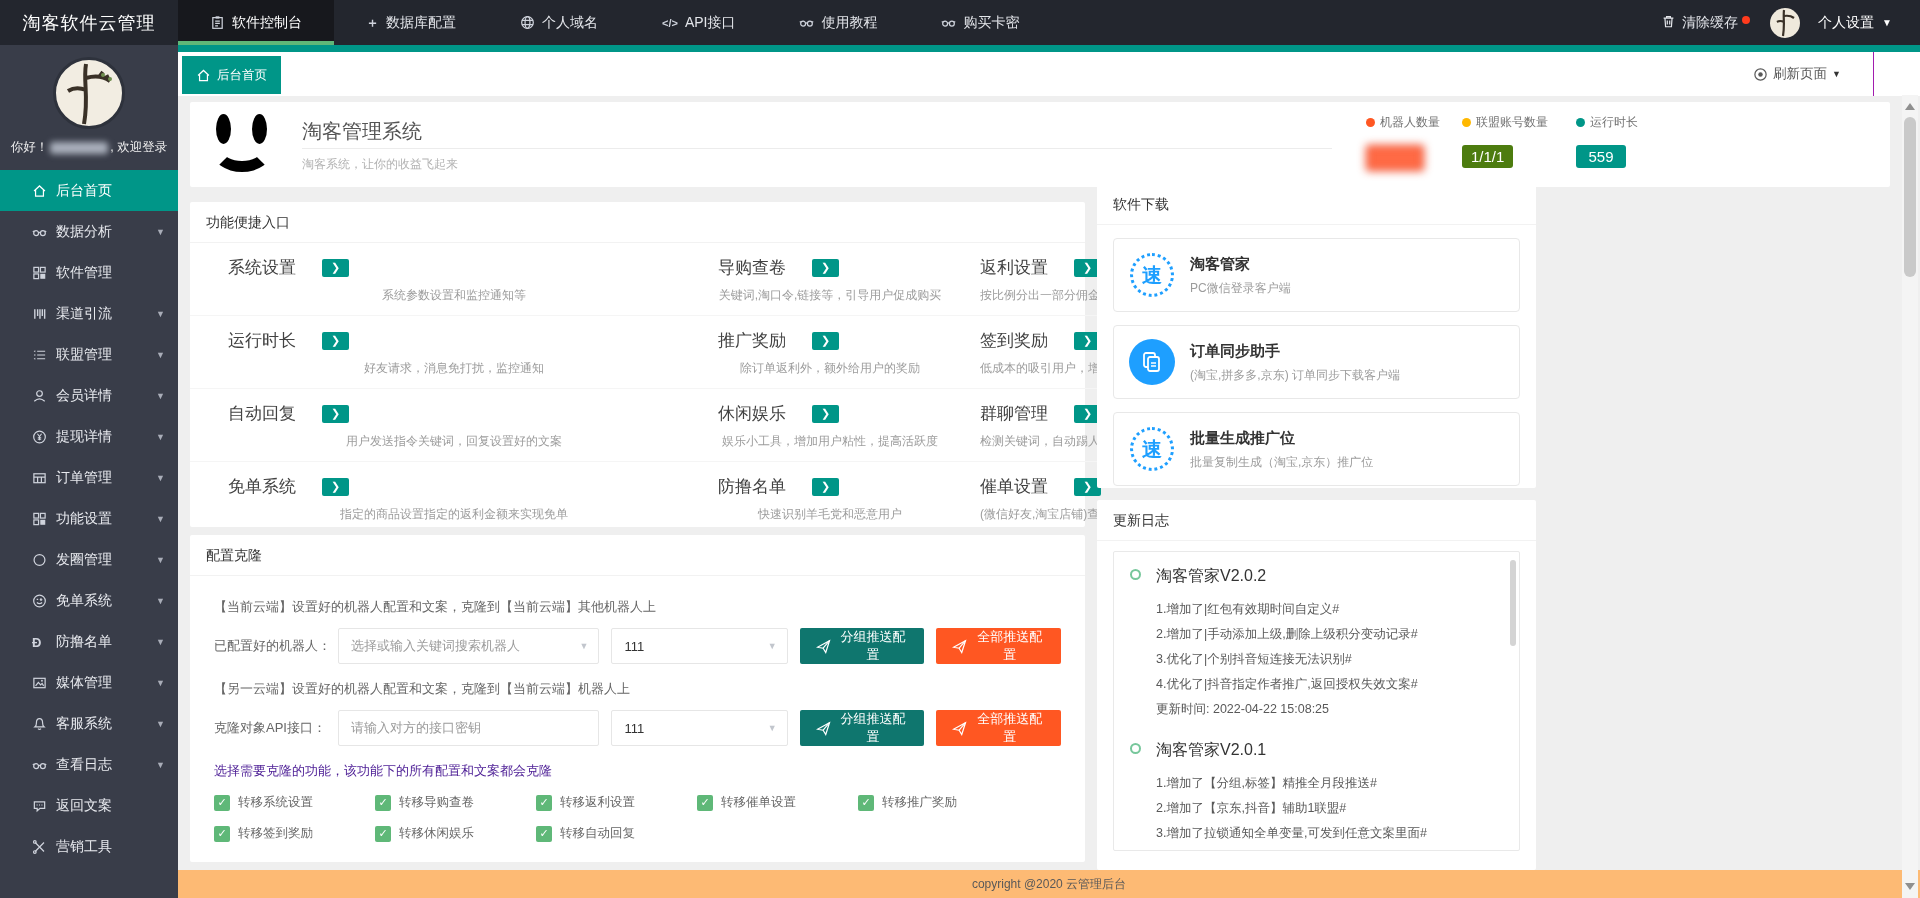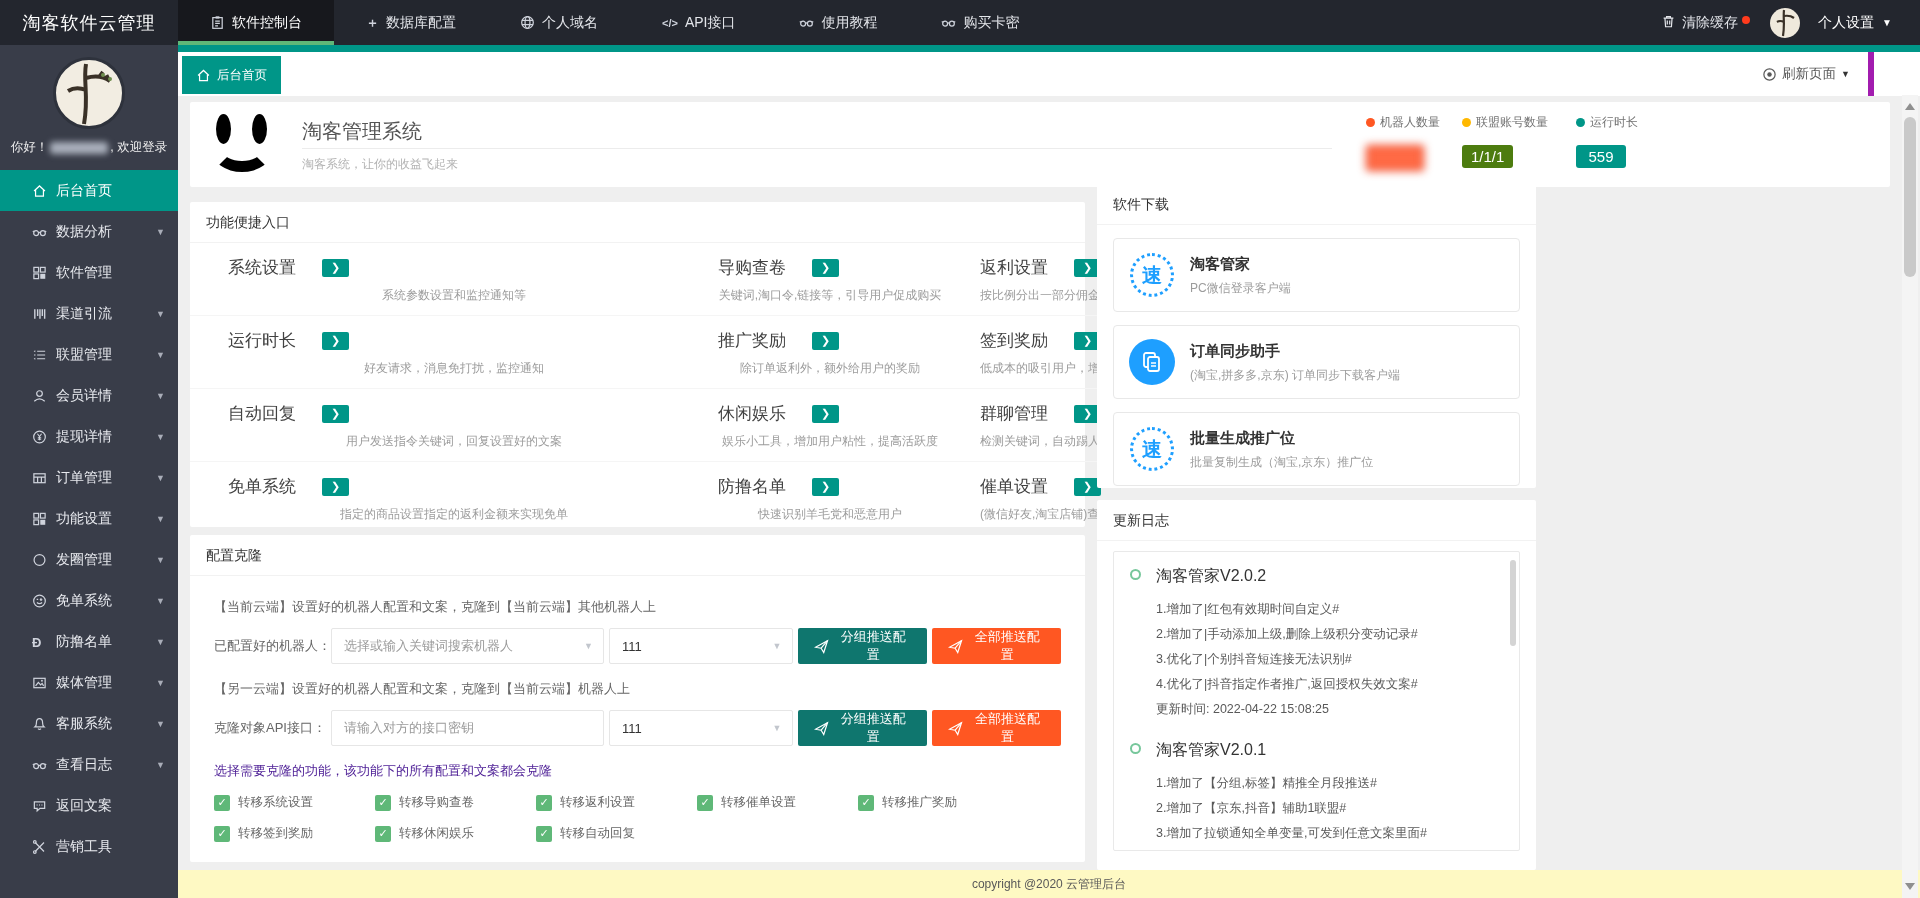--- a/index.html
+++ b/index.html
@@ -43,21 +43,21 @@
   .s-item .caret { position:absolute; right:13px; top:50%; transform:translateY(-50%);
     font-size:9px; color:#a9adb8; }
 
   
   .main { position:absolute; left:178px; top:45px; width:1742px; height:853px; background:#efefef; }
   .tealbar { position:absolute; left:0; top:0; width:100%; height:7px; background:#009688; }
   .crumbrow { position:absolute; left:0; top:7px; width:100%; height:44px; background:#fff; }
   .crumbtab { position:absolute; left:4px; top:4px; height:38px; background:#009688; color:#fff;
     font-size:12.5px; display:flex; align-items:center; gap:6px; padding:0 14px; cursor:pointer; }
   .refresh { position:absolute; right:46px; top:0; height:44px; display:flex; align-items:center; gap:5px;
-    color:#595959; font-size:13.5px; cursor:pointer; border-right:6px solid #a21caf; padding-right:18px; }
+    color:#595959; font-size:13.5px; cursor:pointer; border-right:1px solid #a21caf; padding-right:32px; }
   .refresh .cdn2 { font-size:9px; color:#333; }
 
   .panel { position:absolute; background:#fff; border-radius:2px; }
   .ptitle { font-size:14px; color:#333; padding:12px 16px 10px; border-bottom:1px solid #f2f2f2; }
 
   
   .hero { left:12px; top:57px; width:1700px; height:85px; }
   .smiley { position:absolute; left:18px; top:10px; width:76px; height:64px; }
   .eye { position:absolute; top:2px; width:15px; height:30px; border-radius:50%; background:#000; }
   .eye.l { left:8px; } .eye.r { left:44px; }
@@ -81,21 +81,21 @@
   .fhead { display:flex; align-items:center; gap:26px; }
   .fhead .ft { font-size:17px; color:#424242; white-space:nowrap; }
   .chip { width:27px; height:18px; background:#009688; border-radius:2px; color:#fff;
     display:flex; align-items:center; justify-content:center; font-size:11px; cursor:pointer; }
   .fdesc { margin-top:8px; font-size:12px; color:#9c9c9c; white-space:nowrap; overflow:visible; }
 
   
   .clone { left:12px; top:490px; width:895px; height:327px; }
   .cbody { padding:14px 24px 0; }
   .intro { font-size:13px; color:#666; margin:8px 0 12px; }
-  .formrow { display:flex; align-items:center; gap:5px; margin-bottom:16px;justify-content:center; }
+  .formrow { display:flex; align-items:center; gap:12px; margin-bottom:16px;justify-content:center; }
   .flabel { font-size:13px; color:#666; width:112px; white-space:nowrap; }
   .sel,.inp { height:36px; border:1px solid #e6e6e6; border-radius:2px; background:#fff;
     font-size:13px; display:flex; align-items:center; padding:0 12px; position:relative; }
   .sel .selcaret { position:absolute; right:10px; font-size:9px; color:#c2c6cd; }
   .w280 { width:280px; } .w188 { width:188px; }
   .ph { color:#9b9b9b; } .val { color:#333; }
   .btn { height:36px; border:none; border-radius:2px; color:#fff; font-size:13px;
     display:flex; align-items:center; gap:7px; padding:0 16px; cursor:pointer;
     font-family:inherit; }
   .btn.teal { background:#0f766e; } .btn.orange { background:#FF5722; }
@@ -122,21 +122,21 @@
   .logbox { margin:10px 16px; height:300px; border:1px solid #e9e9e9; border-radius:2px;
     padding:14px 14px 0 16px; position:relative; overflow:hidden; }
   .logthumb { position:absolute; right:3px; top:8px; width:6px; height:86px; background:#d4d4d4; border-radius:3px; }
   .lentry { position:relative; padding-left:26px; margin-bottom:18px; }
   .ldot { position:absolute; left:0; top:3px; width:11px; height:11px; border-radius:50%;
     border:2px solid #77c79b; background:#fff; }
   .lver { font-size:16px; color:#333; margin-bottom:10px; }
   .lline { font-size:12.5px; color:#595959; line-height:25px; white-space:nowrap; overflow:hidden; }
 
   
-  .footer { position:absolute; left:0; bottom:0; width:100%; height:28px; background:#fef9c3;
+  .footer { position:absolute; left:0; bottom:0; width:100%; height:28px; background:#fdba74;
     display:flex; align-items:center; justify-content:center; font-size:12px; color:#595959; }
   .pagescroll { position:absolute; right:2px; top:50px; bottom:0; width:16px; background:#f4f4f4; }
   .arrow { position:absolute; left:3px; width:0; height:0; border-left:5px solid transparent; border-right:5px solid transparent; }
   .arrow.up { top:8px; border-bottom:7px solid #8f8f8f; }
   .arrow.down { bottom:8px; border-top:7px solid #8f8f8f; }
   .thumb { position:absolute; left:2px; top:22px; width:12px; height:160px; background:#c9c9c9; border-radius:6px; }
 </style>
 </head>
 <body>
 

